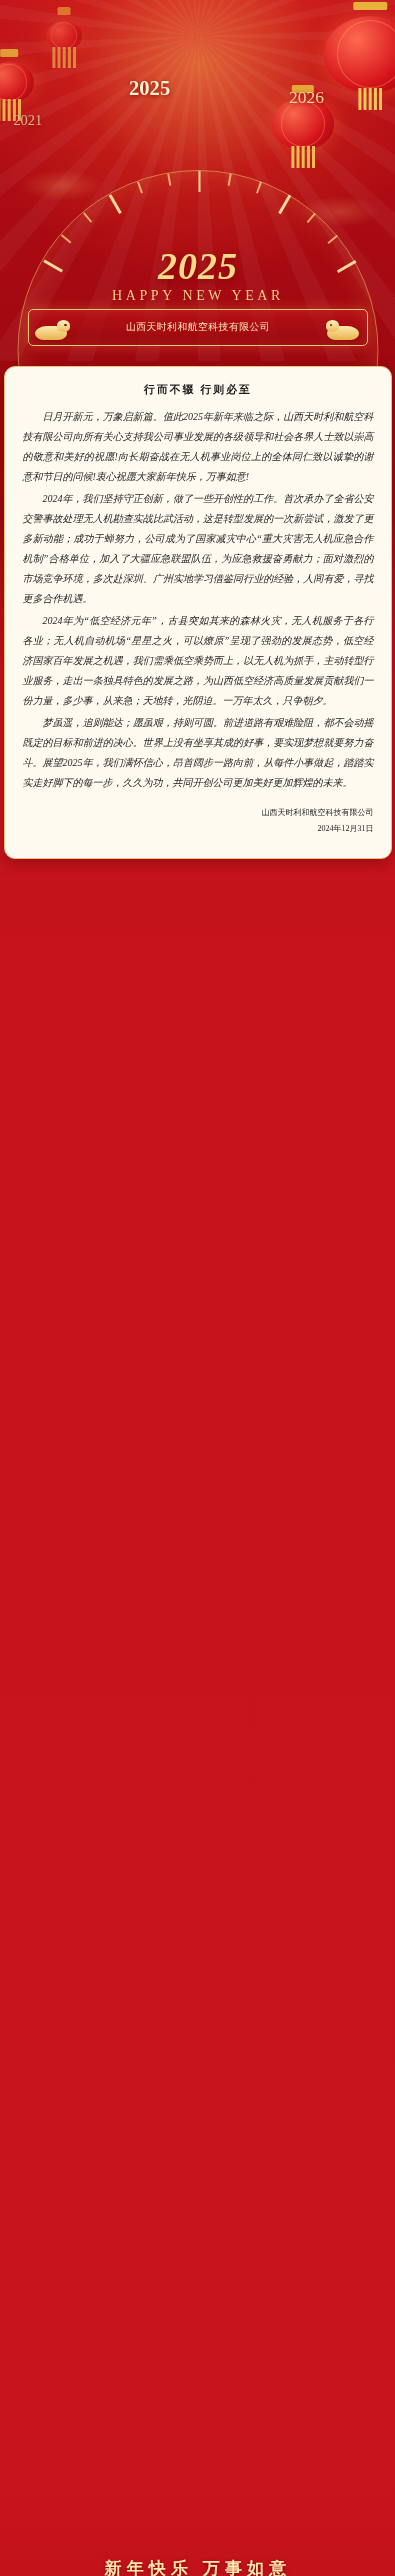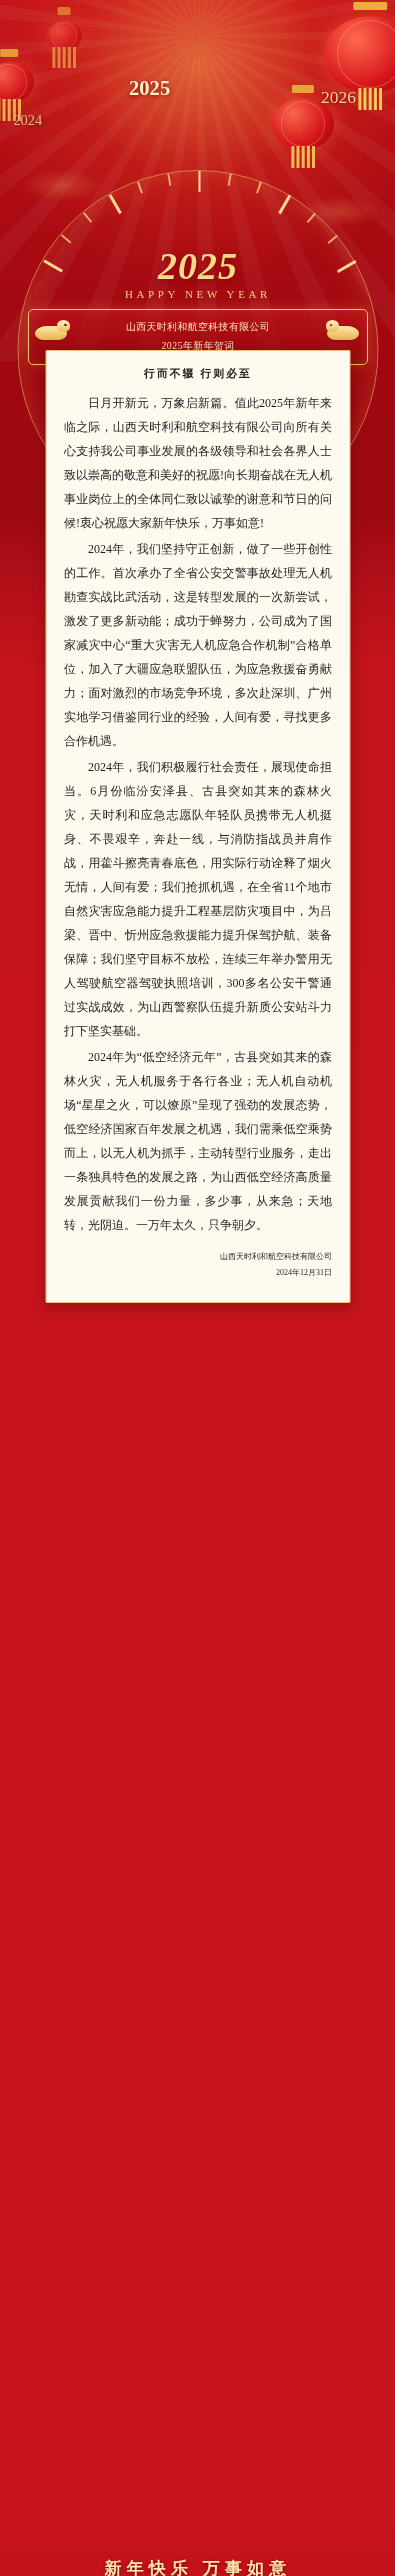--- a/index.html
+++ b/index.html
@@ -113,40 +113,40 @@
 
   .years { position: absolute; left: 0; top: 0; width: 396px; height: 170px; z-index: 6; }
   .year {
     position: absolute;
     color: #ffe8b8;
     font-family: "Liberation Serif", serif;
     text-shadow: 0 1px 4.1px rgba(110,0,0,0.8);
   }
   .year-prev { left: 13.4px;  top: 112px; font-size: 14.4px; color: #f0c98f; opacity: .88; }
   .year-cur  { left: 129px; top: 77px; font-size: 20.6px; font-weight: bold; color: #fff0cc; }
-  .year-next { left: 289px; top: 87px; font-size: 17.5px; color: #f5d7a2; opacity: .95; margin-left: 32px; }
+  .year-next { left: 289px; top: 87px; font-size: 17.5px; color: #f5d7a2; opacity: .95; }
 
   
   .script-block {
     position: absolute; left: 0; top: 247px; width: 396px; text-align: center; z-index: 7;
   }
   .script-2025 {
     font-family: "Liberation Serif", serif;
     font-size: 38px;
     font-style: italic;
     font-weight: bold;
     color: #f7d98a;
     letter-spacing: 1px;
     text-shadow: 0 2.1px 7.2px rgba(110,0,0,0.7);
     line-height: 1;
   }
   .happy {
     margin-top: 3.1px;
     font-family: "Liberation Serif", serif;
-    font-size: 11px;
+    font-size: 14px;
     letter-spacing: 3.6px;
     color: #f0cd8e;
   }
 
   
   .plaque {
     position: absolute;
     left: 50%; transform: translateX(-50%);
     top: 309px;
     width: 340px;
@@ -189,46 +189,47 @@
   .snake .eye {
     position: absolute; top: 4.1px; width: 2.1px; height: 2.1px; border-radius: 50%; background: #8a1408;
   }
   .snake.left .eye  { right: 3.6px; }
   .snake.right .eye { left: 3.6px; }
 
   
   .letter {
     position: absolute;
     left: 50%; transform: translateX(-50%);
-    top: 350px;
-    width: 305px;
+    top: 366px;
+    width: 388px;
     background: #fffaf0;
     border: 1.5px solid #e8c27a;
-    border-radius: 1px;
+    border-radius: 11px;
     box-shadow: 0 3.1px 13.4px rgba(80,0,0,0.38);
     padding: 15.5px 17.5px 20.6px;
     z-index: 9;
   }
   .letter-title {
     text-align: center;
     font-family: "Liberation Serif", serif;
     font-size: 10.8px;
     font-weight: bold;
     letter-spacing: 2.1px;
     color: #1d1d1d;
     margin-bottom: 10.3px;
   }
   .letter p {
     font-family: "Liberation Serif", serif;
-    font-size: 12px;
+    font-size: 10px;
     line-height: 2.0;
     color: #1f1f1f;
     text-align: justify;
     text-indent: 2em;
     margin-bottom: 2.1px;
+    font-style: italic;
   }
   .sign {
     margin-top: 12.4px;
     text-align: right;
     font-family: "Liberation Serif", serif;
     font-size: 8px;
     line-height: 2.0;
     color: #1f1f1f;
   }
 
@@ -284,21 +285,21 @@
     <div class="tick major" style="transform:rotate(0deg)"></div>
     <div class="tick" style="transform:rotate(10deg)"></div>
     <div class="tick" style="transform:rotate(20deg)"></div>
     <div class="tick major" style="transform:rotate(30deg)"></div>
     <div class="tick" style="transform:rotate(40deg)"></div>
     <div class="tick" style="transform:rotate(50deg)"></div>
     <div class="tick major" style="transform:rotate(60deg)"></div>
   </div>
 
   <div class="years">
-    <div class="year year-prev">2024</div>
+    <div class="year year-prev">2021</div>
     <div class="year year-cur">2025</div>
     <div class="year year-next">2026</div>
   </div>
 
 
   <div class="script-block">
     <div class="script-2025">2025</div>
     <div class="happy">HAPPY NEW YEAR</div>
   </div>
 
@@ -309,29 +310,28 @@
           <span class="eye"></span>
         </div>
     </div>
     <div class="snake right">
       <div class="body"></div>
         <div class="head">
           <span class="eye"></span>
         </div>
     </div>
     <div class="t1">山西天时利和航空科技有限公司</div>
-    <div class="t2">2025年新年贺词</div>
   </div>
 
   <div class="letter">
     <div class="letter-title">行而不辍 行则必至</div>
     <p>日月开新元，万象启新篇。值此2025年新年来临之际，山西天时利和航空科技有限公司向所有关心支持我公司事业发展的各级领导和社会各界人士致以崇高的敬意和美好的祝愿!向长期奋战在无人机事业岗位上的全体同仁致以诚挚的谢意和节日的问候!衷心祝愿大家新年快乐，万事如意!</p>
     <p>2024年，我们坚持守正创新，做了一些开创性的工作。首次承办了全省公安交警事故处理无人机勘查实战比武活动，这是转型发展的一次新尝试，激发了更多新动能；成功于蝉努力，公司成为了国家减灾中心“重大灾害无人机应急合作机制”合格单位，加入了大疆应急联盟队伍，为应急救援奋勇献力；面对激烈的市场竞争环境，多次赴深圳、广州实地学习借鉴同行业的经验，人间有爱，寻找更多合作机遇。</p>
-    <p>2024年，我们积极履行社会责任，展现使命担当。6月份临汾安泽县、古县突如其来的森林火灾，天时利和应急志愿队年轻队员携带无人机挺身、不畏艰辛，奔赴一线，与消防指战员并肩作战，用藿斗擦亮青春底色，用实际行动诠释了烟火无情，人间有爱；我们抢抓机遇，在全省11个地市自然灾害应急能力提升工程基层防灾项目中，为吕梁、晋中、忻州应急救援能力提升保驾护航、装备保障；我们坚守目标不放松，连续三年举办警用无人驾驶航空器驾驶执照培训，300多名公安干警通过实战成效，为山西警察队伍提升新质公安站斗力打下坚实基础。</p>
     <p>2024年为“低空经济元年”，古县突如其来的森林火灾，无人机服务于各行各业；无人机自动机场“星星之火，可以燎原”呈现了强劲的发展态势，低空经济国家百年发展之机遇，我们需乘低空乘势而上，以无人机为抓手，主动转型行业服务，走出一条独具特色的发展之路，为山西低空经济高质量发展贡献我们一份力量，多少事，从来急；天地转，光阴迫。一万年太久，只争朝夕。</p>
+    <p>梦虽遥，追则能达；愿虽艰，持则可圆。前进道路有艰难险阻，都不会动摇既定的目标和前进的决心。世界上没有坐享其成的好事，要实现梦想就要努力奋斗。展望2025年，我们满怀信心，昂首阔步一路向前，从每件小事做起，踏踏实实走好脚下的每一步，久久为功，共同开创公司更加美好更加辉煌的未来。</p>
     <div class="sign">
       <div>山西天时利和航空科技有限公司</div>
       <div>2024年12月31日</div>
     </div>
   </div>
 
   <div class="bottom-greet">
     <div class="g">新年快乐  万事如意</div>
 
   </div>

